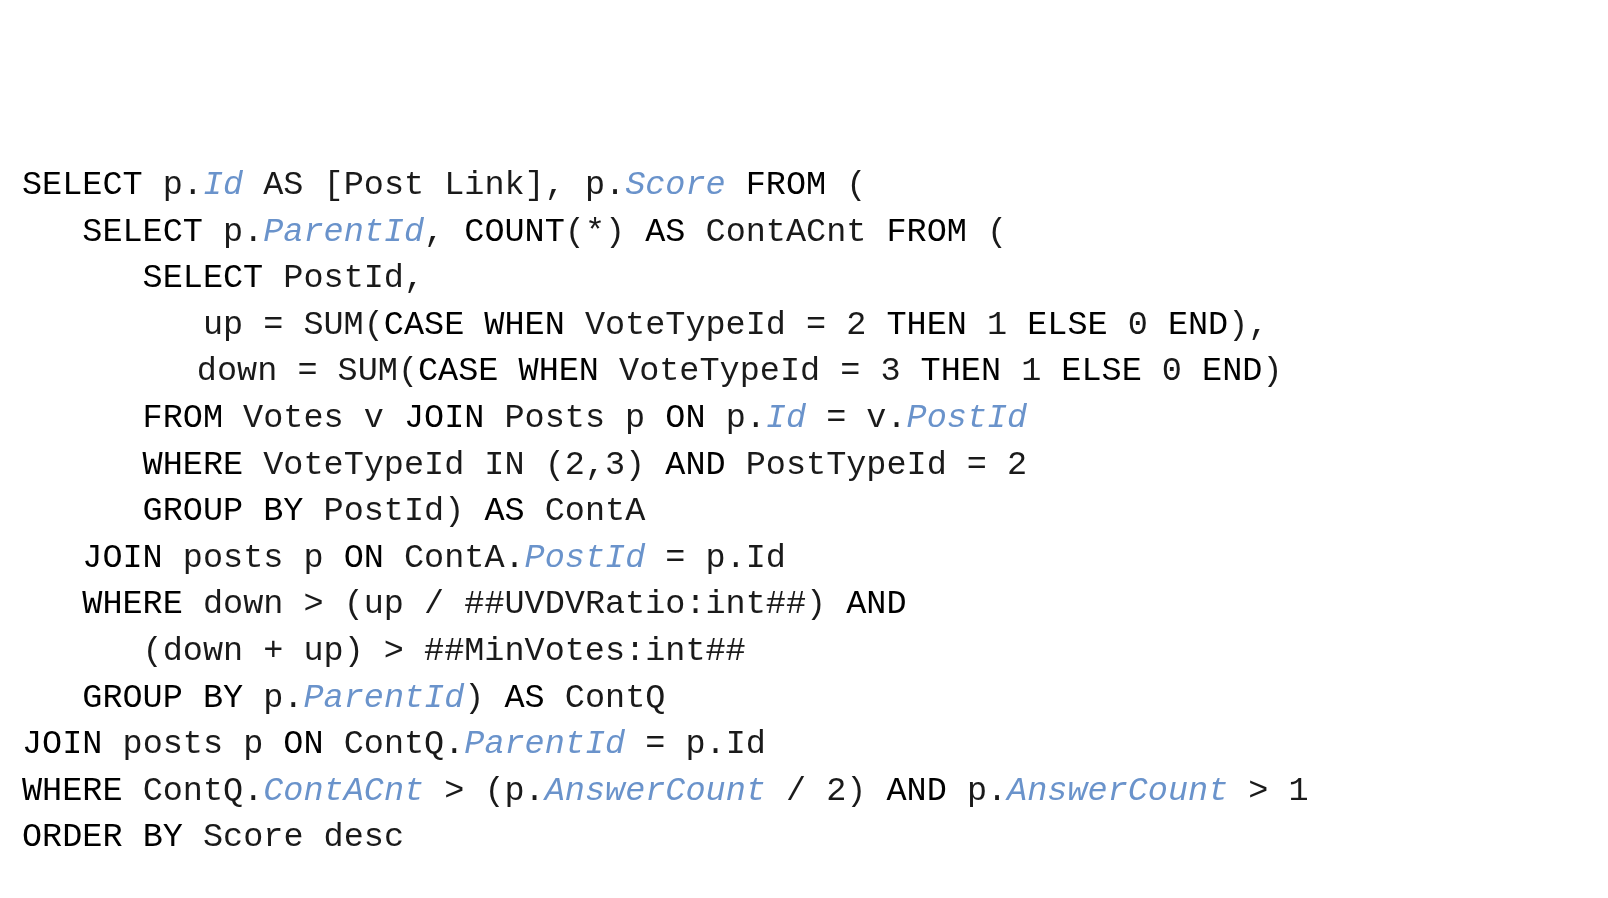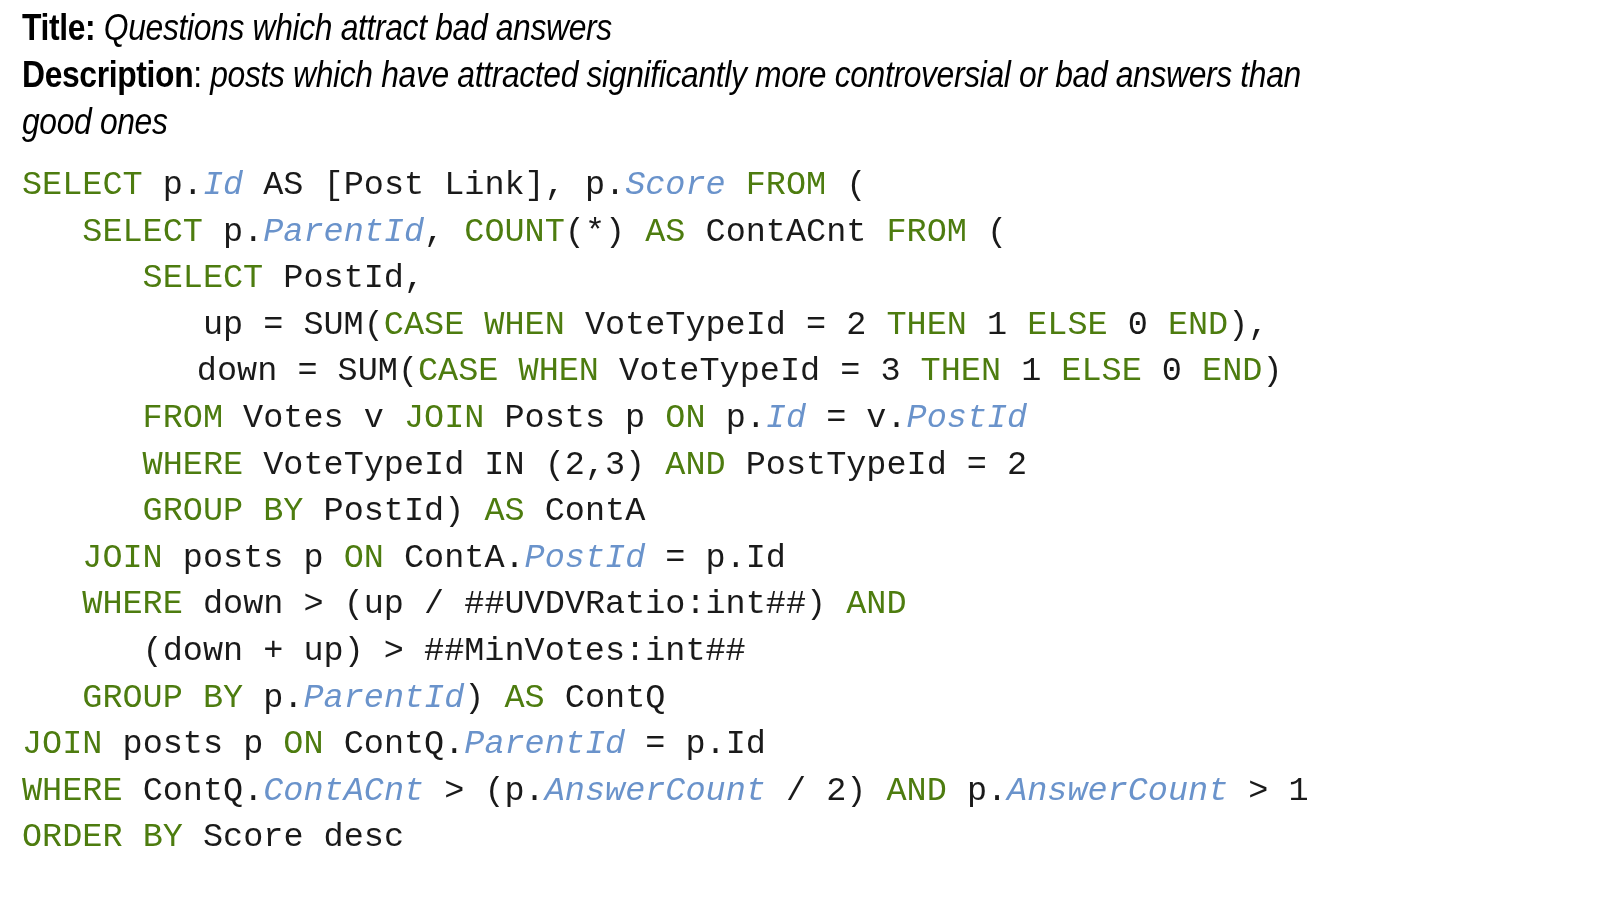--- a/index.html
+++ b/index.html
@@ -61,29 +61,25 @@
     line-height: 46.6px;
     color: #1a1a1a;
     white-space: pre;
     letter-spacing: 0px;
   }
   .code .ln {
     display: block;
     height: 46.6px;
     white-space: pre;
   }
-  .kw   { color: #4d7c0f; }
+  .kw   { color: #000000; }
   .id   { color: #6a93cb; font-style: italic; }
   .pl   { color: #1a1a1a; }
 </style>
 </head>
 <body>
 
 <div id="page">
 
-  <div class="header">
-    <div class="hdr-line"><span class="hdr-label">Title:</span><span class="hdr-value"> Questions which attract bad answers</span></div>
-    <div class="hdr-line"><span class="hdr-label">Description</span><span class="hdr-colon-plain">: </span><span class="hdr-value">posts which have attracted significantly more controversial or bad answers than good ones</span></div>
-  </div>
 
   <div class="code" id="code-block"><span class="ln" style="padding-left: 0px;"><span class="kw">SELECT</span><span class="pl"> p.</span><span class="id">Id</span><span class="pl"> AS [Post Link], p.</span><span class="id">Score</span><span class="pl"> </span><span class="kw">FROM</span><span class="pl"> (</span></span><span class="ln" style="padding-left: 60.3px;"><span class="kw">SELECT</span><span class="pl"> p.</span><span class="id">ParentId</span><span class="pl">, </span><span class="kw">COUNT</span><span class="pl">(*) </span><span class="kw">AS</span><span class="pl"> ContACnt </span><span class="kw">FROM</span><span class="pl"> (</span></span><span class="ln" style="padding-left: 120.6px;"><span class="kw">SELECT</span><span class="pl"> PostId,</span></span><span class="ln" style="padding-left: 180.9px;"><span class="pl">up = SUM(</span><span class="kw">CASE</span><span class="pl"> </span><span class="kw">WHEN</span><span class="pl"> VoteTypeId = 2 </span><span class="kw">THEN</span><span class="pl"> 1 </span><span class="kw">ELSE</span><span class="pl"> 0 </span><span class="kw">END</span><span class="pl">),</span></span><span class="ln" style="padding-left: 174.87px;"><span class="pl">down = SUM(</span><span class="kw">CASE</span><span class="pl"> </span><span class="kw">WHEN</span><span class="pl"> VoteTypeId = 3 </span><span class="kw">THEN</span><span class="pl"> 1 </span><span class="kw">ELSE</span><span class="pl"> 0 </span><span class="kw">END</span><span class="pl">)</span></span><span class="ln" style="padding-left: 120.6px;"><span class="kw">FROM</span><span class="pl"> Votes v </span><span class="kw">JOIN</span><span class="pl"> Posts p </span><span class="kw">ON</span><span class="pl"> p.</span><span class="id">Id</span><span class="pl"> = v.</span><span class="id">PostId</span></span><span class="ln" style="padding-left: 120.6px;"><span class="kw">WHERE</span><span class="pl"> VoteTypeId IN (2,3) </span><span class="kw">AND</span><span class="pl"> PostTypeId = 2</span></span><span class="ln" style="padding-left: 120.6px;"><span class="kw">GROUP</span><span class="pl"> </span><span class="kw">BY</span><span class="pl"> PostId) </span><span class="kw">AS</span><span class="pl"> ContA</span></span><span class="ln" style="padding-left: 60.3px;"><span class="kw">JOIN</span><span class="pl"> posts p </span><span class="kw">ON</span><span class="pl"> ContA.</span><span class="id">PostId</span><span class="pl"> = p.Id</span></span><span class="ln" style="padding-left: 60.3px;"><span class="kw">WHERE</span><span class="pl"> down &gt; (up / ##UVDVRatio:int##) </span><span class="kw">AND</span></span><span class="ln" style="padding-left: 120.6px;"><span class="pl">(down + up) &gt; ##MinVotes:int##</span></span><span class="ln" style="padding-left: 60.3px;"><span class="kw">GROUP</span><span class="pl"> </span><span class="kw">BY</span><span class="pl"> p.</span><span class="id">ParentId</span><span class="pl">) </span><span class="kw">AS</span><span class="pl"> ContQ</span></span><span class="ln" style="padding-left: 0px;"><span class="kw">JOIN</span><span class="pl"> posts p </span><span class="kw">ON</span><span class="pl"> ContQ.</span><span class="id">ParentId</span><span class="pl"> = p.Id</span></span><span class="ln" style="padding-left: 0px;"><span class="kw">WHERE</span><span class="pl"> ContQ.</span><span class="id">ContACnt</span><span class="pl"> &gt; (p.</span><span class="id">AnswerCount</span><span class="pl"> / 2) </span><span class="kw">AND</span><span class="pl"> p.</span><span class="id">AnswerCount</span><span class="pl"> &gt; 1</span></span><span class="ln" style="padding-left: 0px;"><span class="kw">ORDER</span><span class="pl"> </span><span class="kw">BY</span><span class="pl"> Score desc</span></span></div>
 
 </div>
 
 </body></html>

